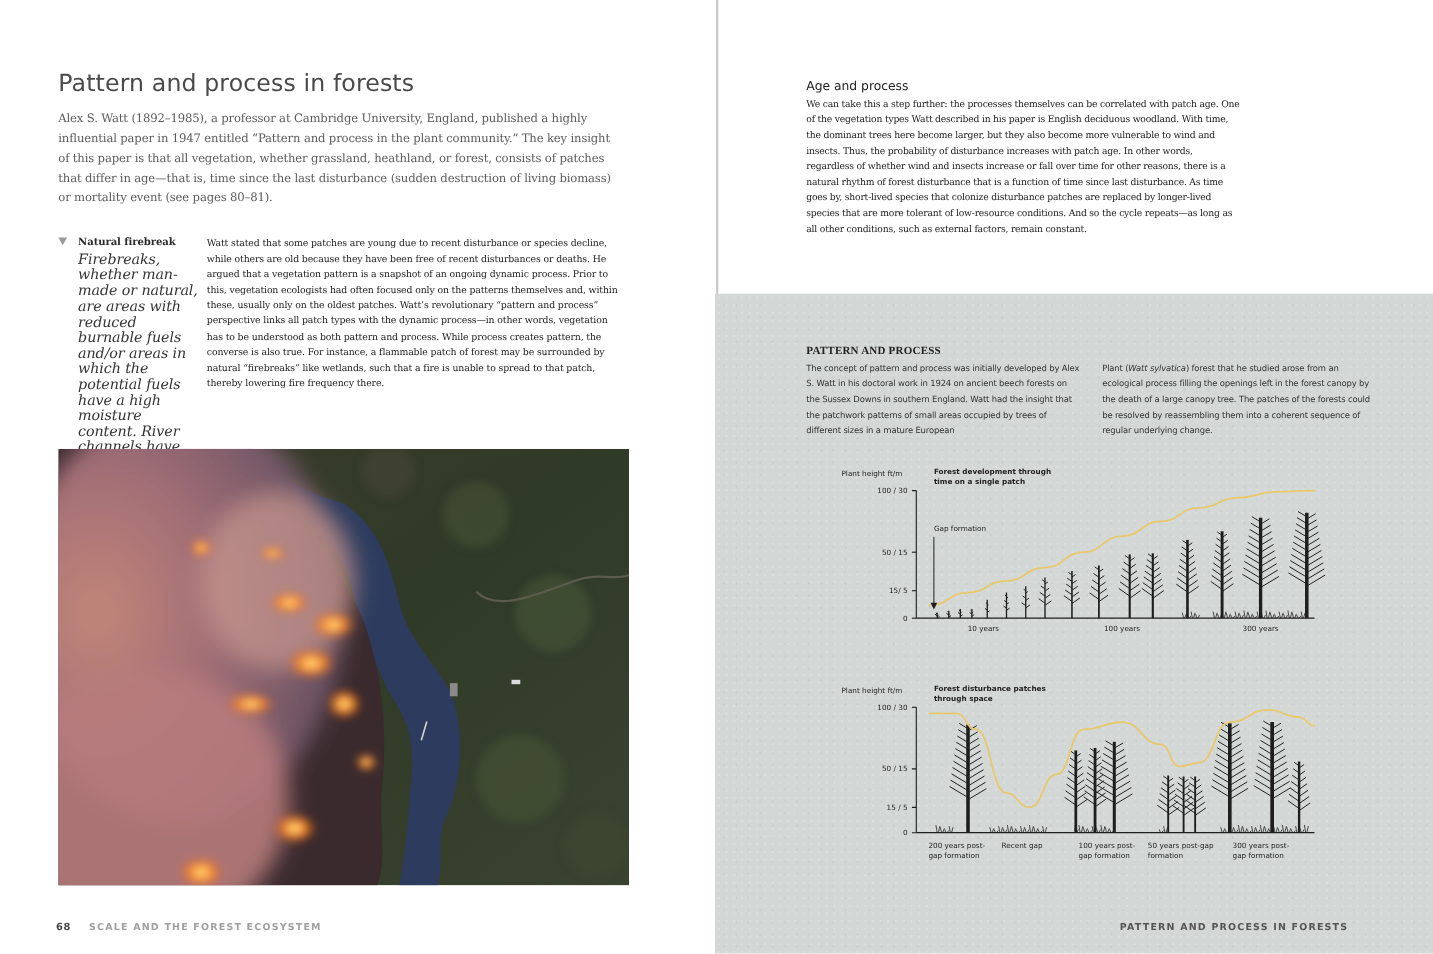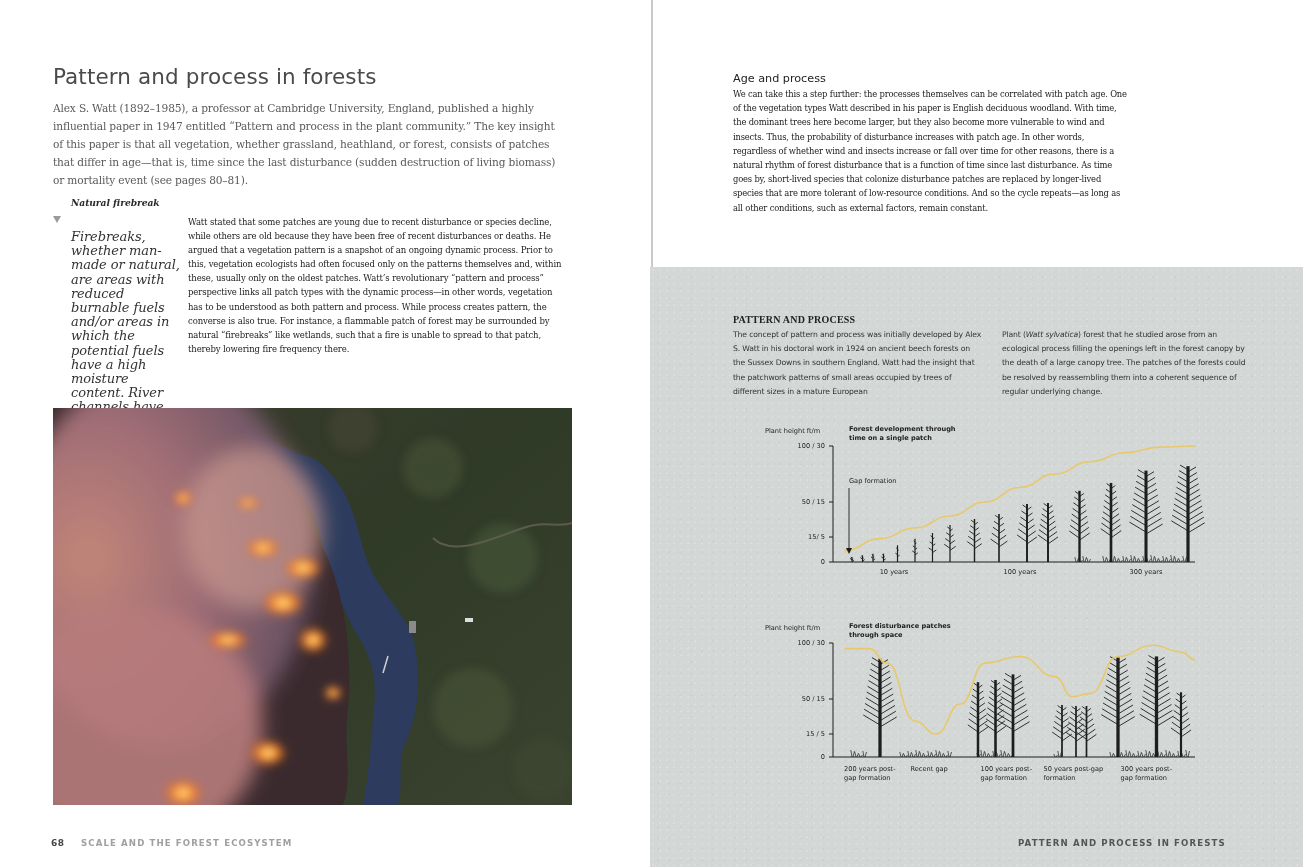--- a/index.html
+++ b/index.html
@@ -5,21 +5,21 @@
   html, body { margin:0; padding:0; }
   body { width:1303px; height:867px; position:relative; background:#ffffff; overflow:hidden; font-family:"DejaVu Serif", serif; }
   .abs { position:absolute; }
   .gutter-line { position:absolute; left:651px; top:0; width:2px; height:268px; background:#c9c9c9; }
   .gray-panel { position:absolute; left:650px; top:267px; width:653px; height:600px; background:#d3d8d6;
     background-image: radial-gradient(rgba(255,255,255,0.18) 1px, transparent 1px), radial-gradient(rgba(0,0,0,0.04) 1px, transparent 1px);
     background-size: 7px 7px, 11px 11px; background-position: 0 0, 3px 5px; }
   .title { left:53px; top:64px; font-family:"DejaVu Sans", sans-serif; font-size:21.5px; color:#4a4a4a; letter-spacing:0.1px; }
   .intro { left:53px; top:99px; width:505px; font-family:"DejaVu Serif", serif; font-size:10.6px; line-height:18.1px; color:#5a5a5a; letter-spacing:-0.15px; }
   .caption-tri { left:53px; top:216px; width:0; height:0; border-left:4px solid transparent; border-right:4px solid transparent; border-top:7px solid #9a9a9a; }
-  .caption-title { left:71px; top:197px; font-size:9.2px; font-weight:bold; color:#2a2a2a; letter-spacing:-0.1px;font-style:italic; }
+  .caption-title { left:71px; top:215px; font-size:9.2px; font-weight:bold; color:#2a2a2a; letter-spacing:-0.1px; }
   .caption-body { left:71px; top:230px; width:115px; font-size:13px; font-style:italic; line-height:14.2px; color:#333; letter-spacing:-0.1px; }
   .body2 { left:188px; top:215px; width:375px; font-size:8.5px; line-height:14.1px; color:#222; letter-spacing:-0.12px; }
   .photo { left:53px; top:408px; width:519px; height:397px; overflow:hidden; }
   .footer-num-l { left:51px; top:838px; font-family:"DejaVu Sans", sans-serif; font-size:9px; font-weight:bold; color:#444; letter-spacing:0.5px; }
   .footer-txt-l { left:81px; top:838px; font-family:"DejaVu Sans", sans-serif; font-size:8.6px; font-weight:bold; color:#a0a0a0; letter-spacing:1.1px; }
   .footer-txt-r { left:1018px; top:838px; font-family:"DejaVu Sans", sans-serif; font-size:8.6px; font-weight:bold; color:#555; letter-spacing:1.1px; }
   .footer-num-r { left:1241px; top:838px; font-family:"DejaVu Sans", sans-serif; font-size:9px; font-weight:bold; color:#444; letter-spacing:0.5px;margin-top:45px; }
   .age-title { left:733px; top:72px; font-family:"DejaVu Sans", sans-serif; font-size:11.2px; color:#222; }
   .age-body { left:733px; top:87px; width:395px; font-size:8.4px; line-height:14.2px; color:#222; letter-spacing:-0.18px; }
   .pp-title { left:733px; top:314px; font-family:Liberation Serif, serif; font-size:10px; font-weight:bold; color:#222; letter-spacing:0.2px; }

